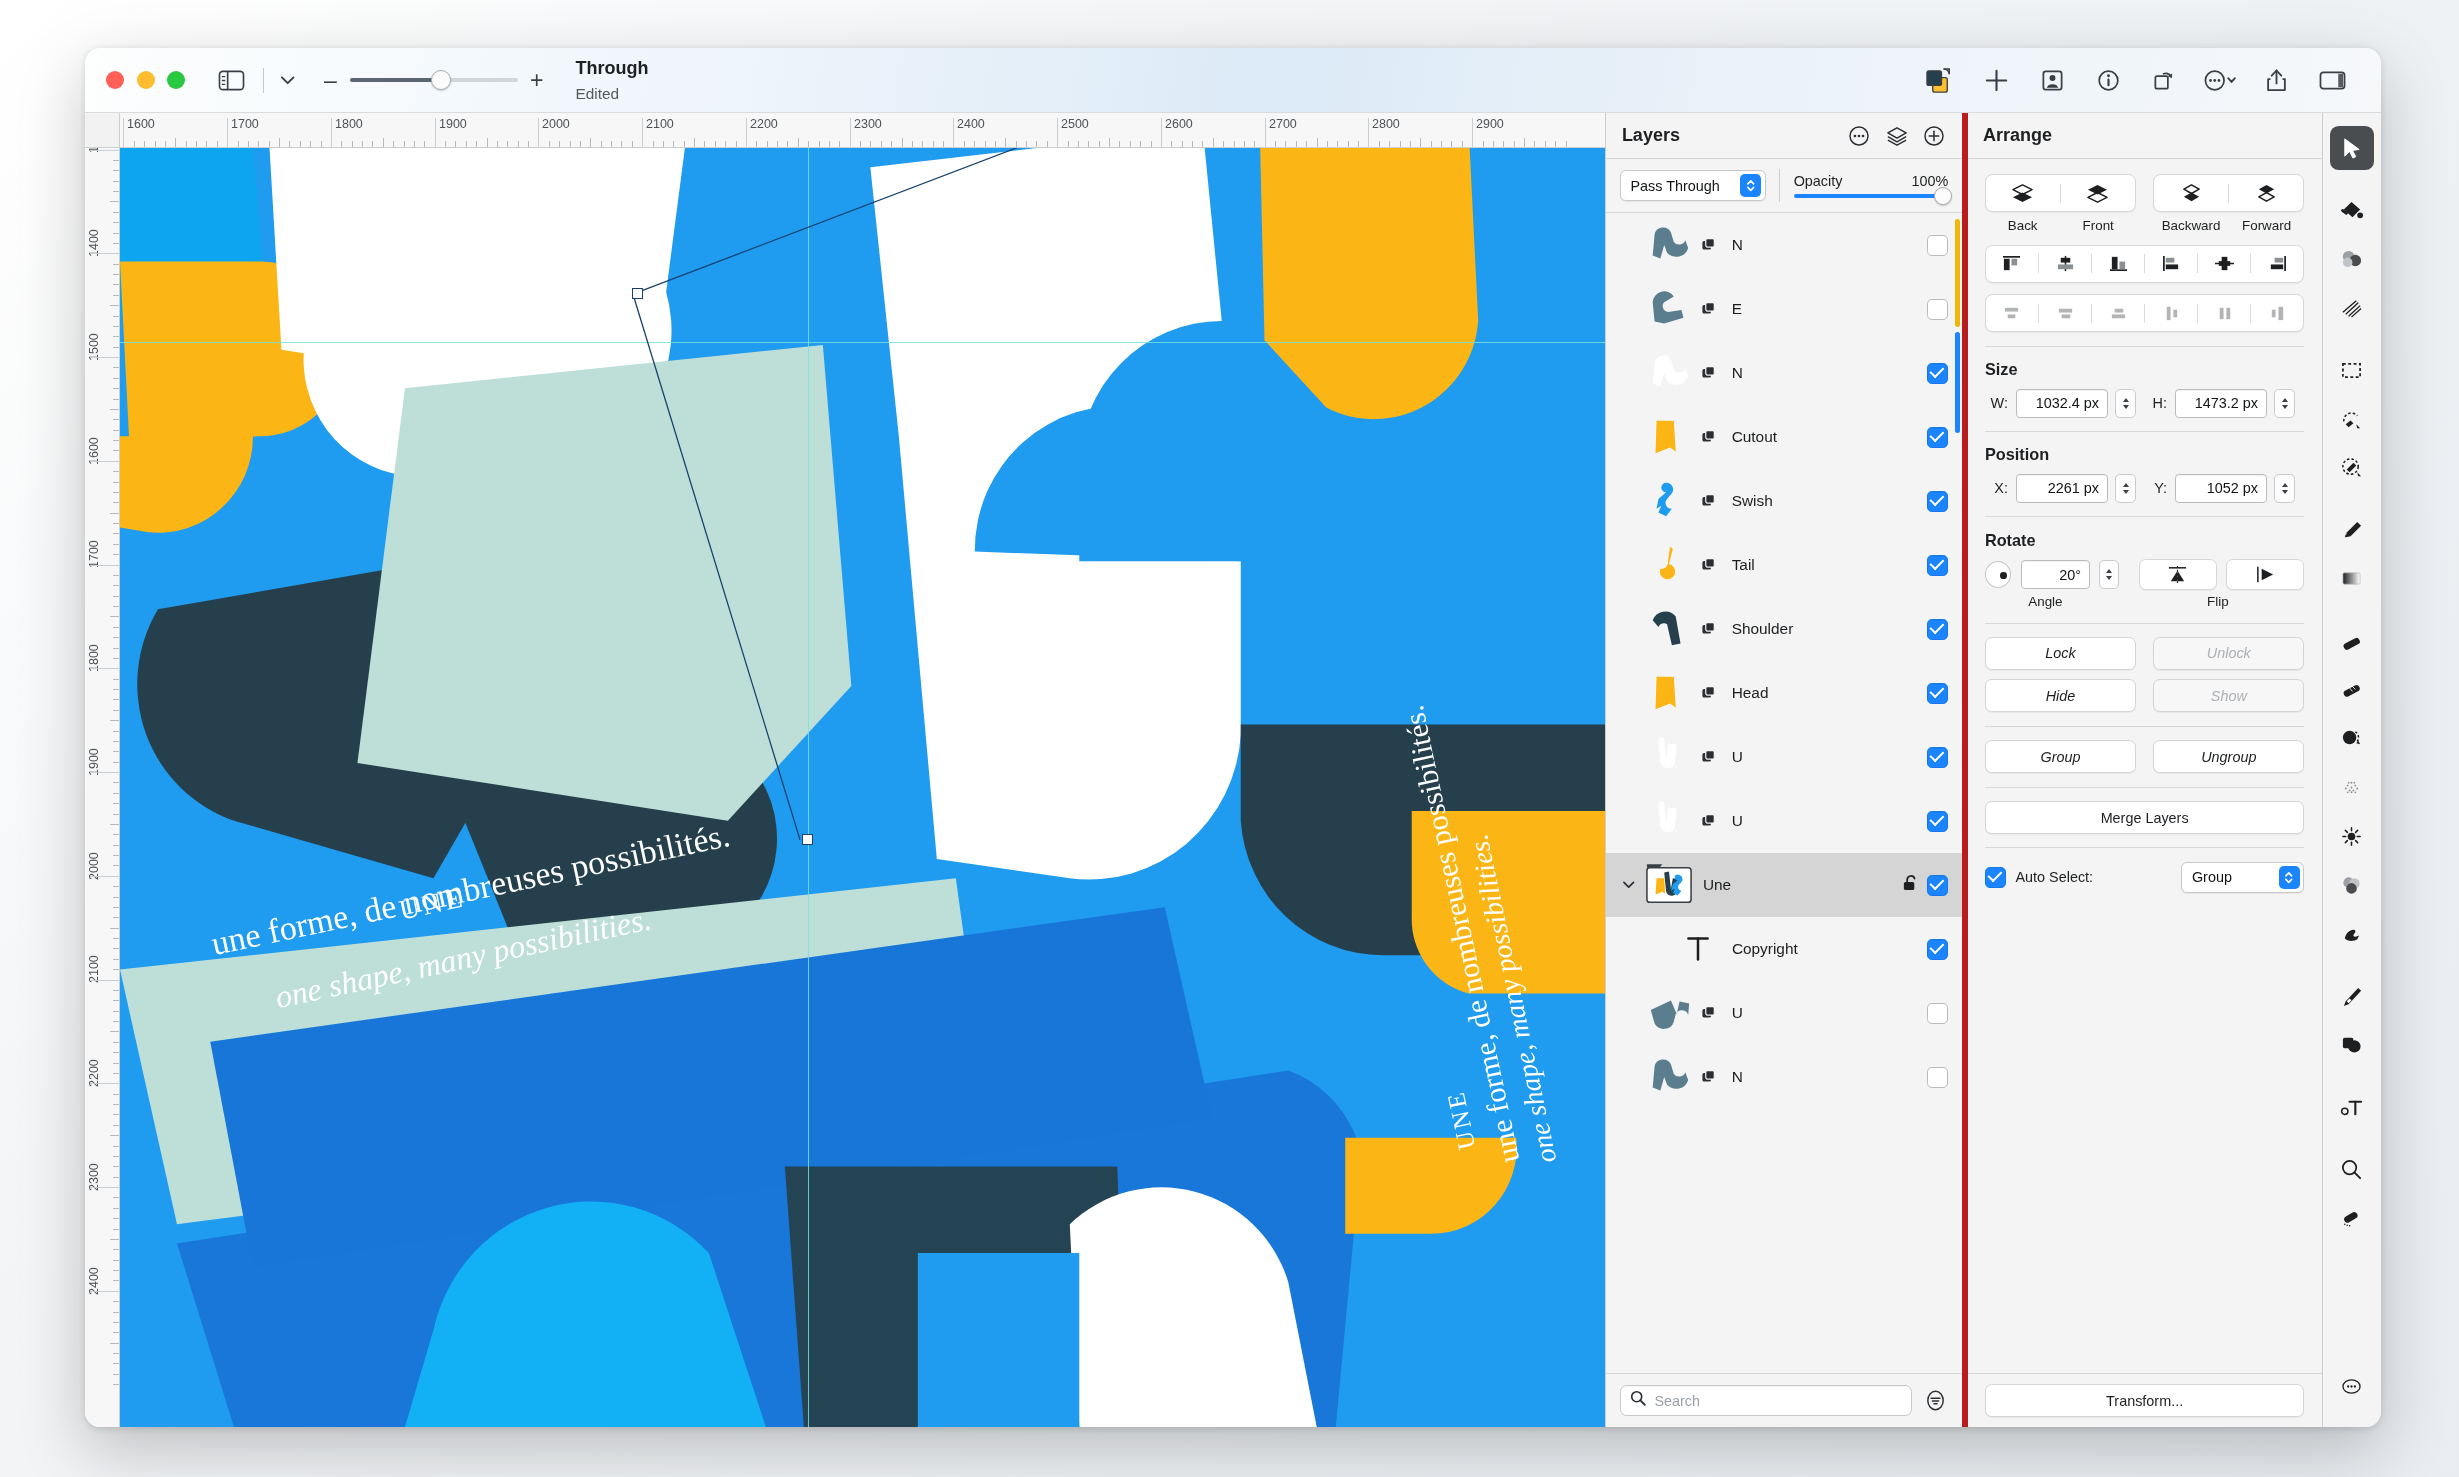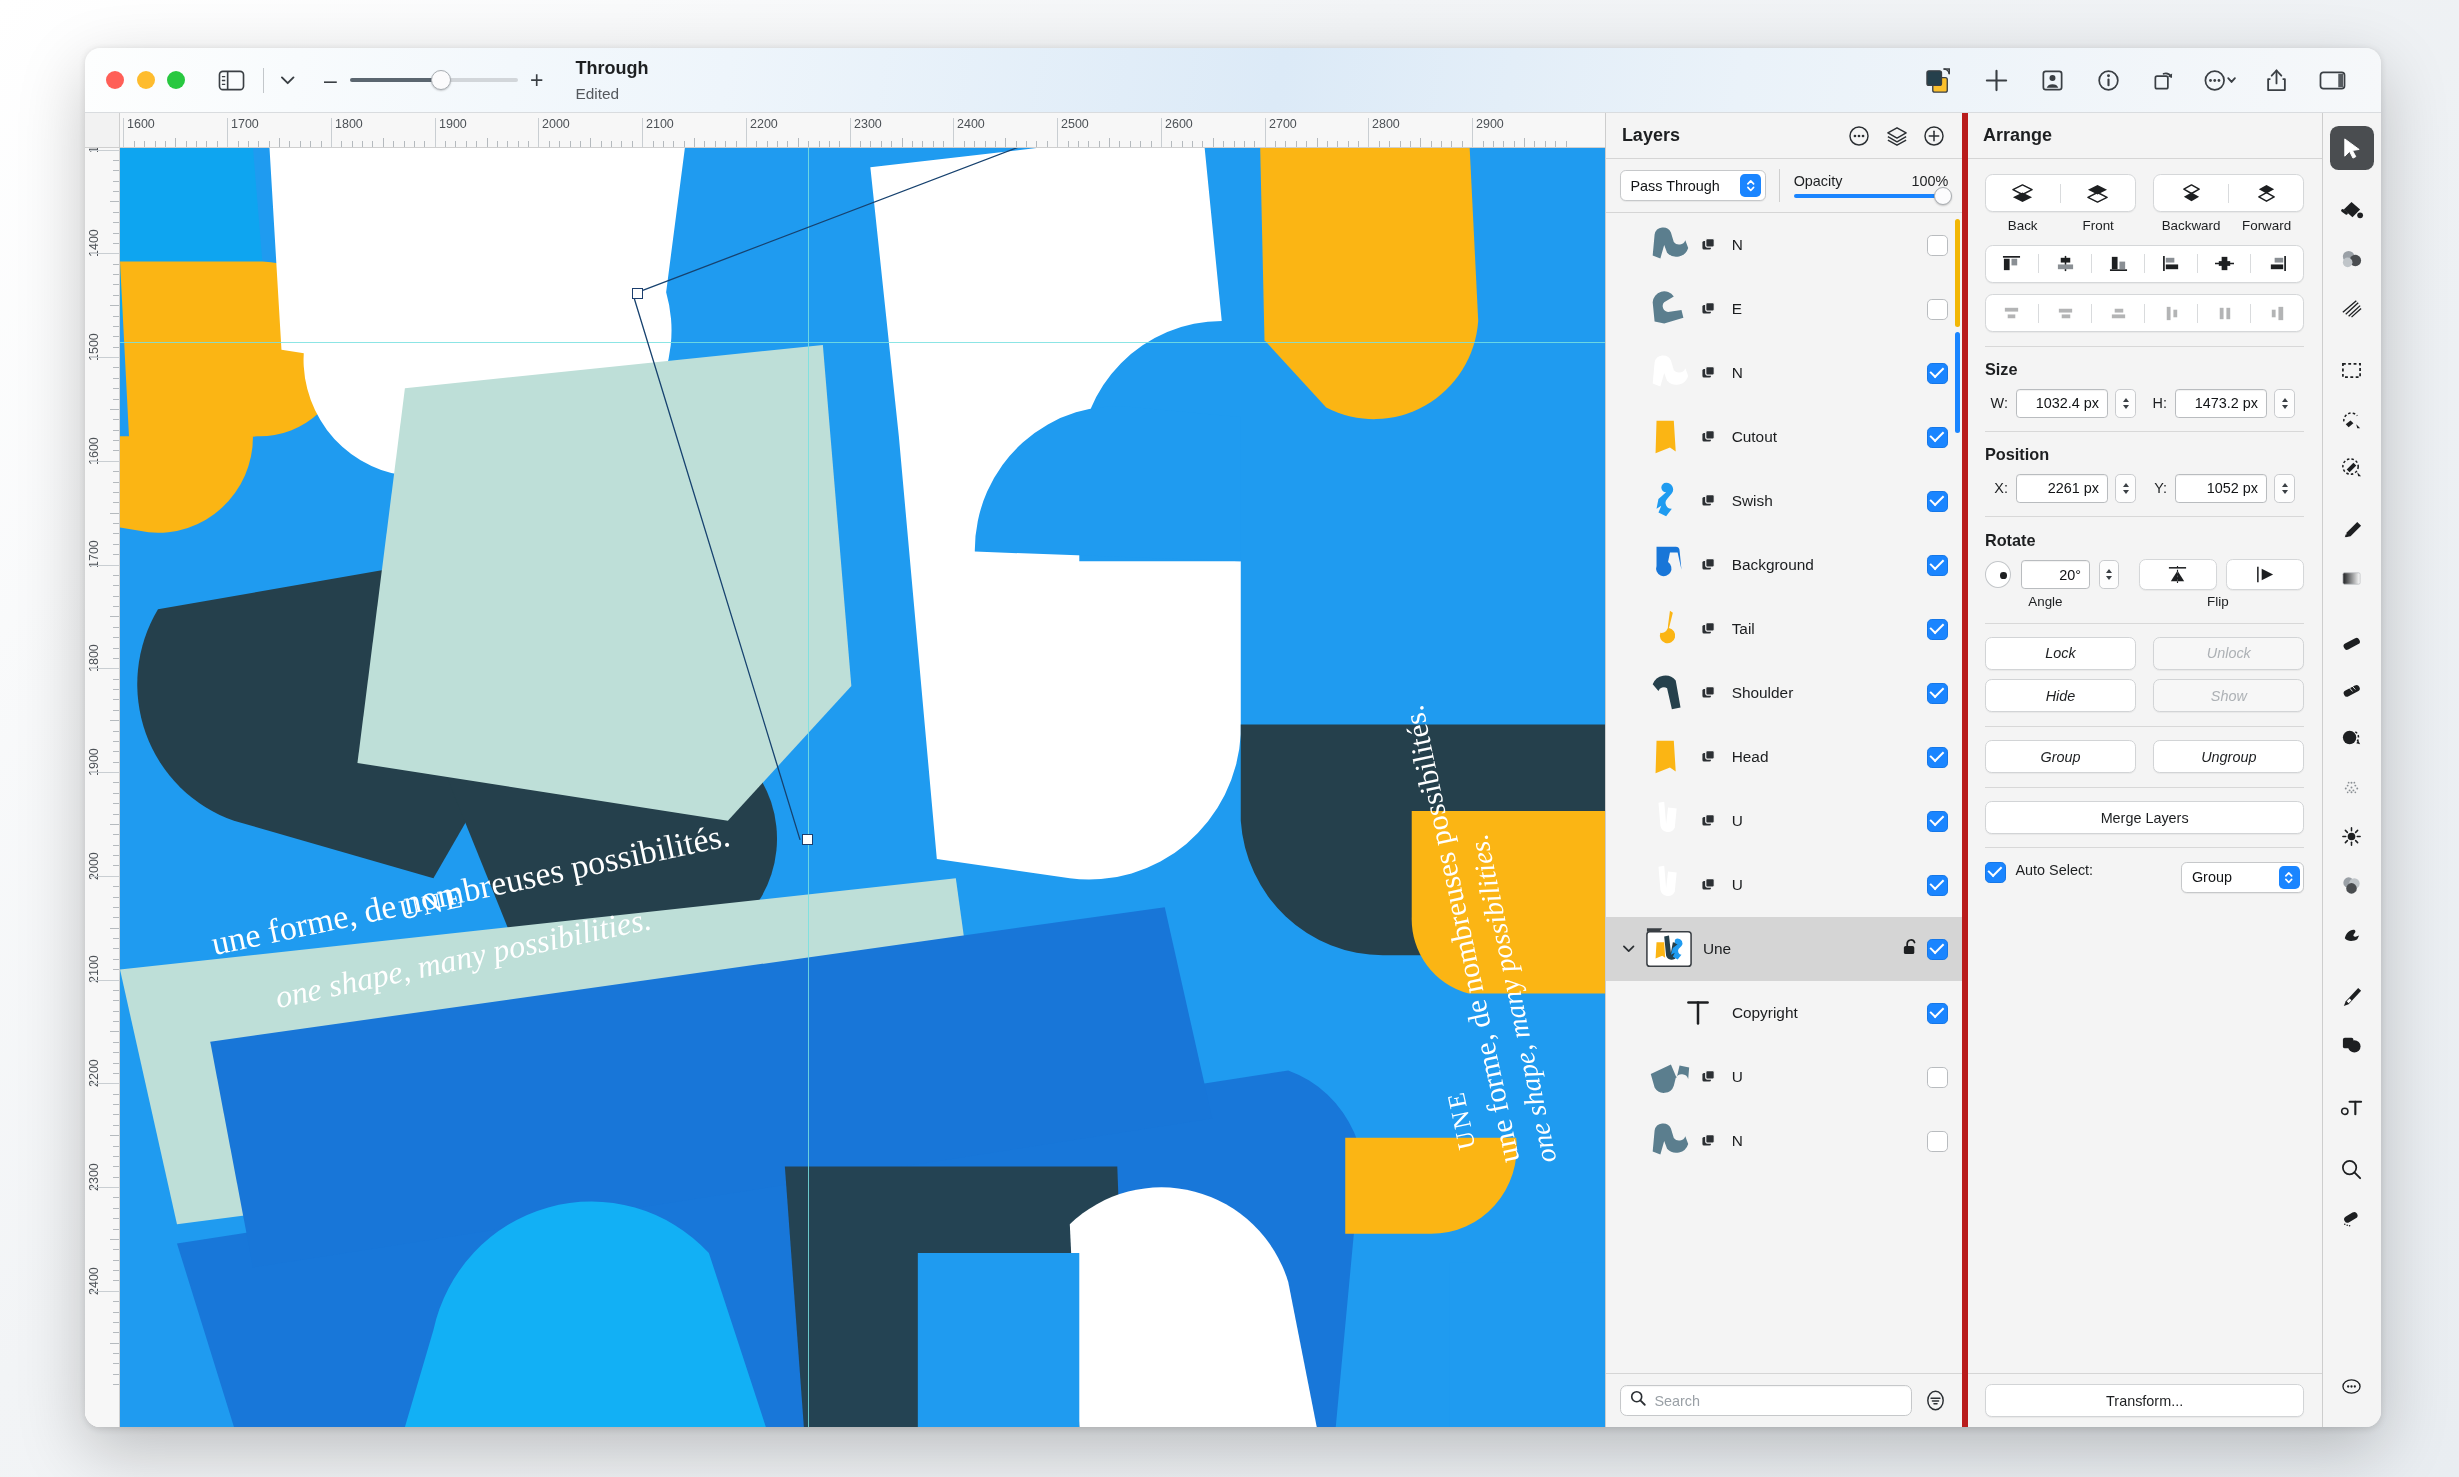--- a/index.html
+++ b/index.html
@@ -153,21 +153,21 @@
   .flipbtn{ width:81px; height:31px; background:#fff; border:1px solid #d5d7d9; border-radius:6.7px;
      display:flex;align-items:center;justify-content:center; box-shadow:0 1px 1px rgba(0,0,0,.05); cursor:pointer;}
 
   .btn{ height:33px; background:#fff; border:1px solid #d2d4d6; border-radius:6.7px;
      display:flex; align-items:center; justify-content:center; font-size:14.4px; color:#1d1f21;
      box-shadow:0 1px 1px rgba(0,0,0,.05); cursor:pointer;}
   .btn.disabled{ color:#adb1b5; background:#f7f7f7; }
   .btn2{ display:flex; gap:17.3px; margin-bottom:9.6px;font-style:italic;}
   .btn2 .btn{ flex:1; }
 
-  .autorow{ display:flex; gap:9.6px; margin-top:3.8px;}
+  .autorow{ display:flex; align-items:center; gap:9.6px; margin-top:3.8px;}
   .autorow .txt{ font-size:14.4px; color:#1d1f21;}
   .ar-footer{ height:54px; border-top:1px solid #d5d5d5; display:flex; align-items:center; padding:0 17.3px; }
   .ar-footer .btn{ flex:1; }
 
   
   #rail{ width:60px; background:#f4f4f4; border-left:1px solid #cdcdcd;
      display:flex; flex-direction:column; align-items:center; padding-top:13.4px; }
   .tool{ width:44px;height:44px; display:flex;align-items:center;justify-content:center; cursor:pointer;
      border-radius:8.6px; margin-bottom:4.8px;}
   .tool.active{ background:#4a4d50; }
@@ -770,36 +770,20 @@
                 <rect x="5" y="1.5" width="9" height="9" rx="1.6" fill="#2b2f33" stroke="#f4f4f4" stroke-width="1.3"></rect>
               </svg>
             </div>
             <div class="lname">Swish</div>
             <div class="cbx on"></div>
           </div>
           <div class="lrow">
             <div class="disc"></div>
             <div class="lthumb">
               <svg width="52" height="48" viewBox="0 0 54 50">
-                <path d="M14 6 h20 a4 4 0 0 1 4 4 l2 20 -4 -18 -8 0 -2 10 a8 8 0 1 1 -12 4 z" fill="#1876d8"></path>
-              </svg>
-            </div>
-            <div class="ltype">
-              <svg width="19" height="15.4" viewBox="0 0 20 16">
-                <rect x="1.5" y="4" width="9" height="9" rx="1.6" fill="#2b2f33"></rect>
-                <rect x="5" y="1.5" width="9" height="9" rx="1.6" fill="#2b2f33" stroke="#f4f4f4" stroke-width="1.3"></rect>
-              </svg>
-            </div>
-            <div class="lname">Background</div>
-            <div class="cbx on"></div>
-          </div>
-          <div class="lrow">
-            <div class="disc"></div>
-            <div class="lthumb">
-              <svg width="52" height="48" viewBox="0 0 54 50">
                 <path d="M28 6 l3 2 -4 16 a8 8 0 1 1 -9 5 a7 7 0 0 0 8 -8 z" fill="#fbb514"></path>
               </svg>
             </div>
             <div class="ltype">
               <svg width="19" height="15.4" viewBox="0 0 20 16">
                 <rect x="1.5" y="4" width="9" height="9" rx="1.6" fill="#2b2f33"></rect>
                 <rect x="5" y="1.5" width="9" height="9" rx="1.6" fill="#2b2f33" stroke="#f4f4f4" stroke-width="1.3"></rect>
               </svg>
             </div>
             <div class="lname">Tail</div>

